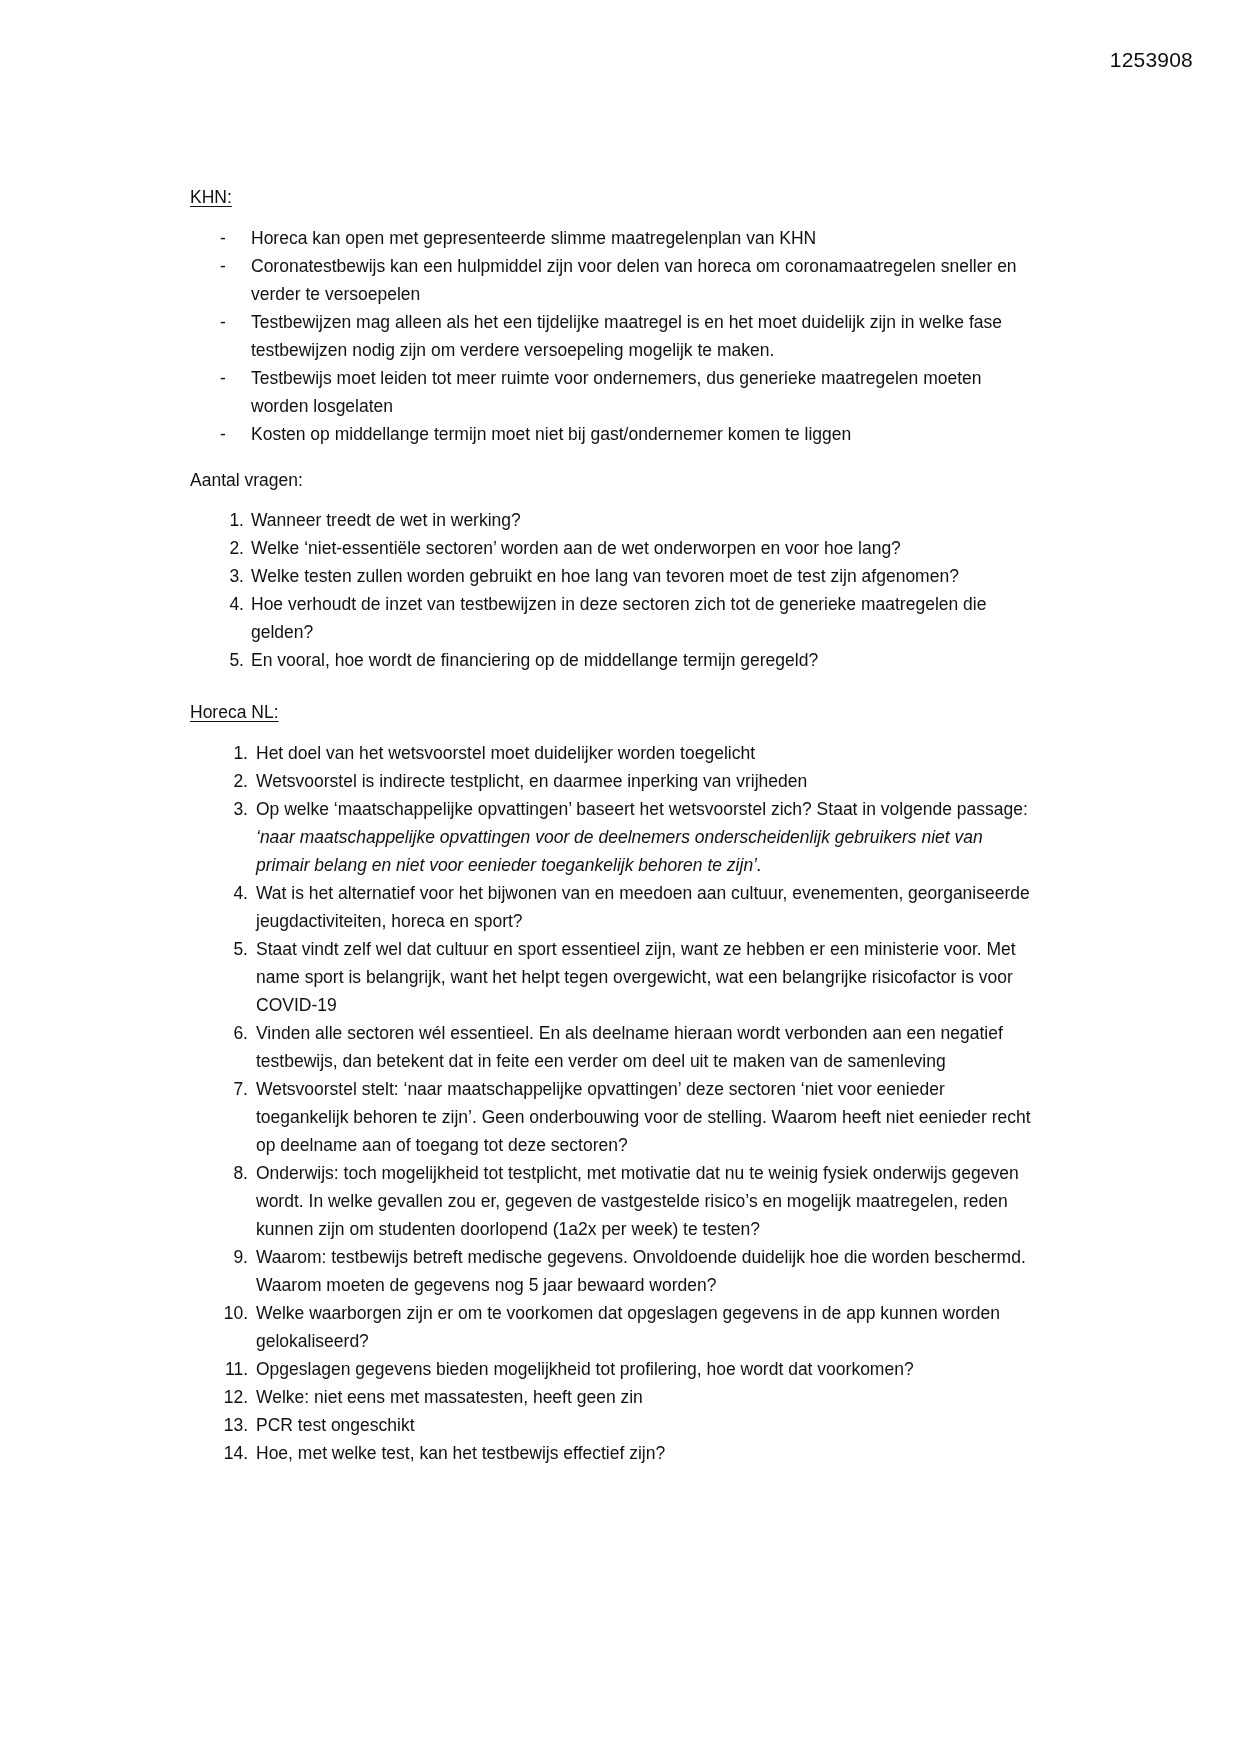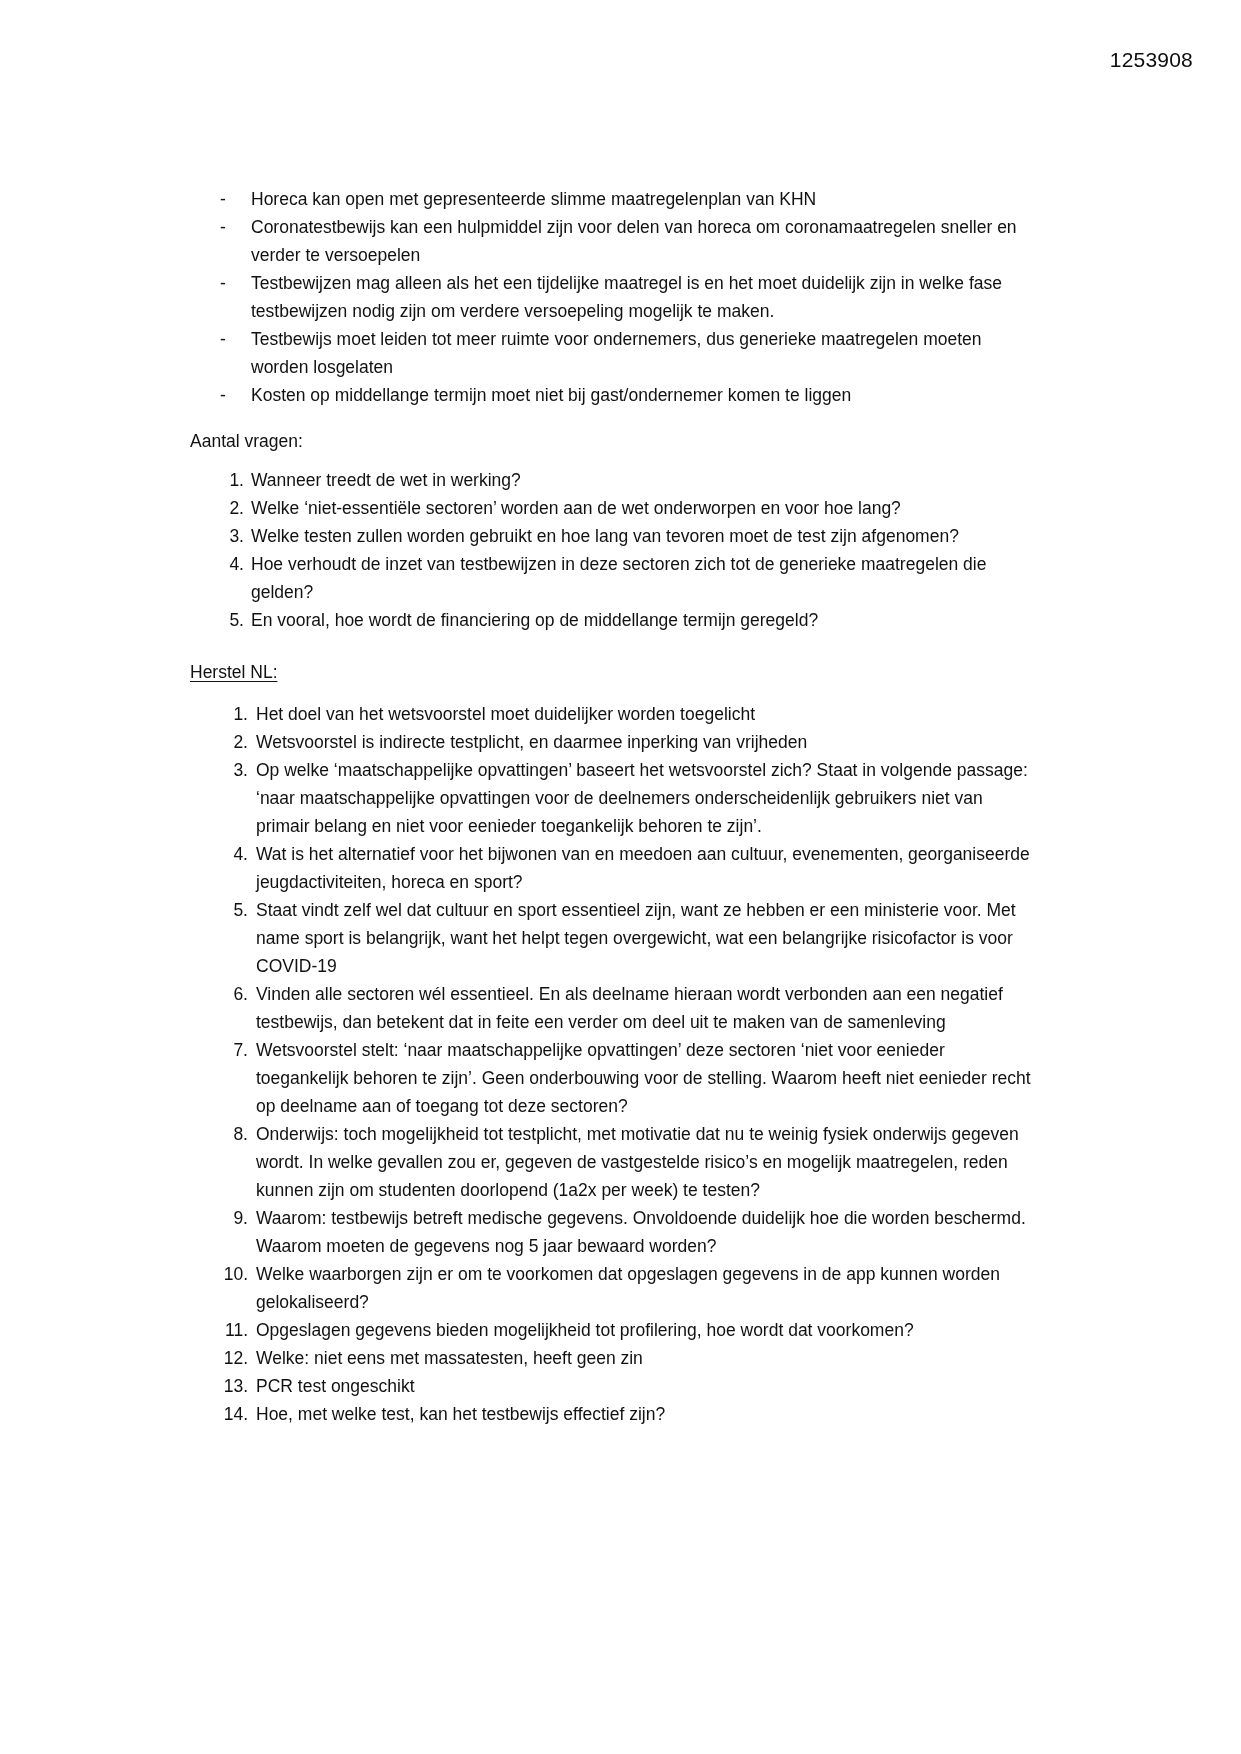--- a/index.html
+++ b/index.html
@@ -93,32 +93,35 @@
     position: absolute;
     left: 20px;
     top: 0;
     width: 34px;
     text-align: right;
     color: #111111;
   }
   ol.num-list.wide > li { padding-left: 66px; }
   ol.num-list.wide > li .num { left: 14px; width: 44px; }
 
-  .it { }
+  .it { font-style: italic; }
   .bd { font-weight: normal; }
 </style>
 </head>
 <body>
 
 <div class="page">
 
   <div class="header-num">1253908</div>
 
   <div class="body-area">
 
+    <div class="section-head">
+      <span class="ul">KHN:</span>
+    </div>
 
     <ul class="dash-list">
       <li>
         <span class="dash">-</span>
         <span>Horeca kan open met gepresenteerde slimme maatregelenplan van KHN</span>
       </li>
       <li>
         <span class="dash">-</span>
         <span>Coronatestbewijs kan een hulpmiddel zijn voor delen van horeca om coronamaatregelen sneller en verder te versoepelen</span>
       </li>
@@ -161,21 +164,21 @@
       </li>
       <li>
         <span class="num">5.</span>
         <span>En vooral, hoe wordt de financiering op de middellange termijn geregeld?</span>
       </li>
     </ol>
 
     <div class="gap-lg"></div>
 
     <div class="section-head">
-      <span class="ul">Herstel NL:</span>
+      <span class="ul">Horeca NL:</span>
     </div>
 
     <ol class="num-list wide">
       <li>
         <span class="num">1.</span>
         <span>Het doel van het wetsvoorstel moet duidelijker worden toegelicht</span>
       </li>
       <li>
         <span class="num">2.</span>
         <span>Wetsvoorstel is indirecte testplicht, en daarmee inperking van vrijheden</span>

